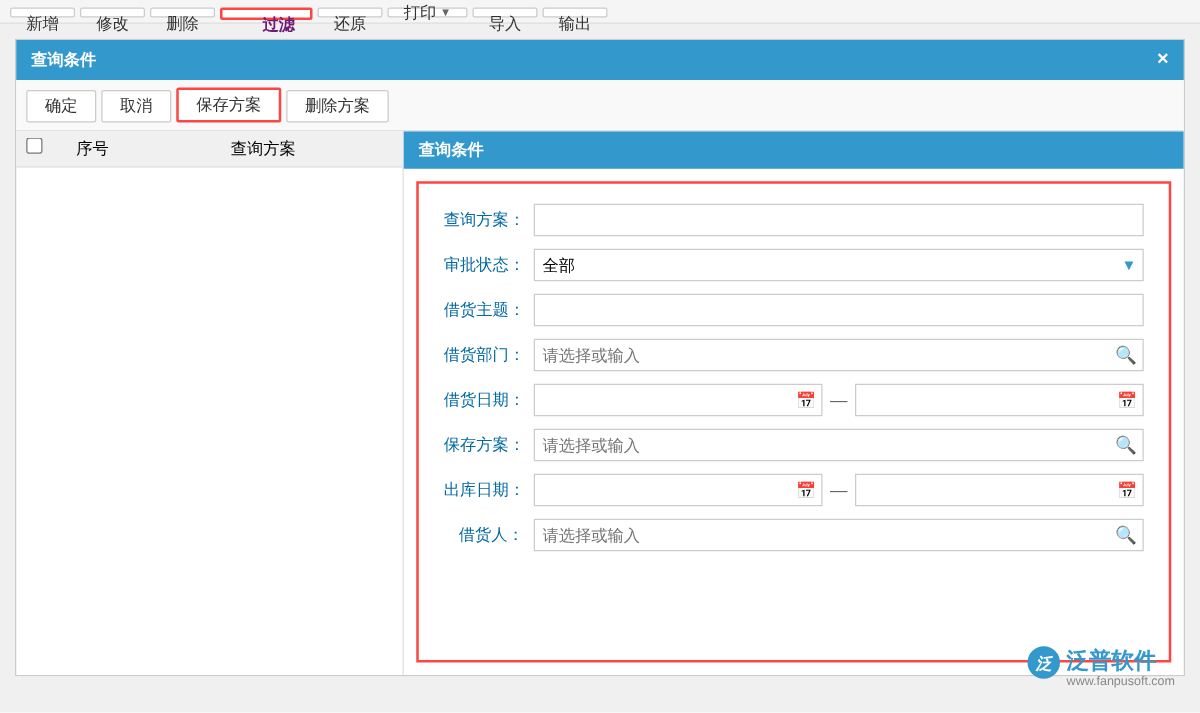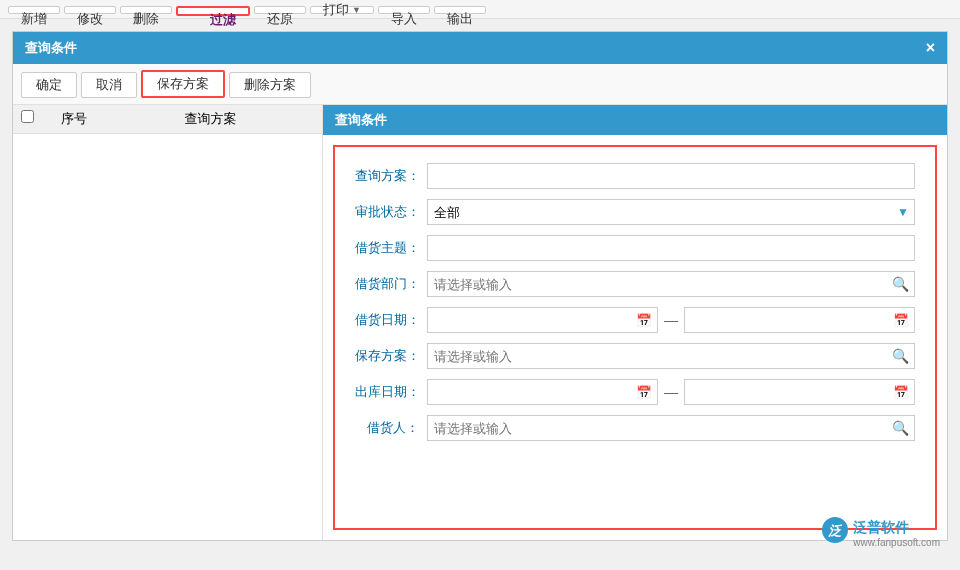--- a/index.html
+++ b/index.html
@@ -257,21 +257,21 @@
       color: #3399cc;
       font-size: 20px;
       font-style: italic;
     }
     .watermark-text {
       display: flex;
       flex-direction: column;
     }
     .watermark-main {
       color: #3399cc;
-      font-size: 14px;
+      font-size: 18px;
       font-weight: bold;
     }
     .watermark-sub {
       color: #888;
       font-size: 10px;
     }
   </style>
 </head>
 <body>
 

